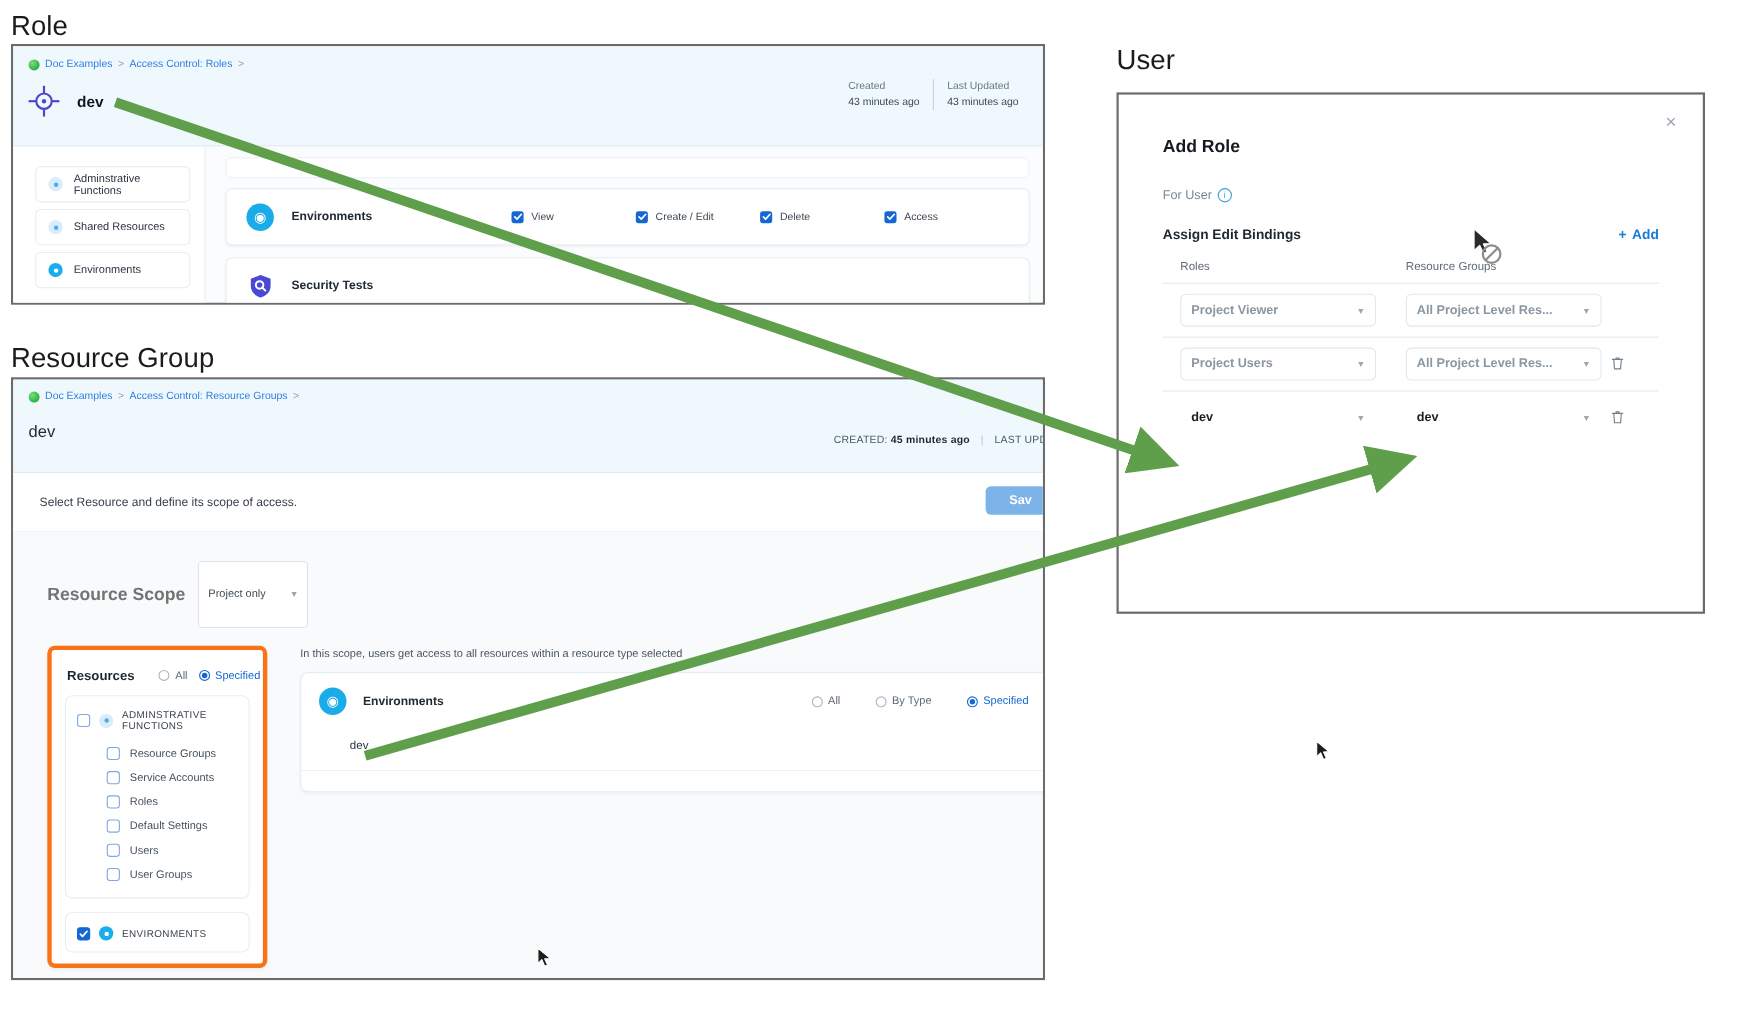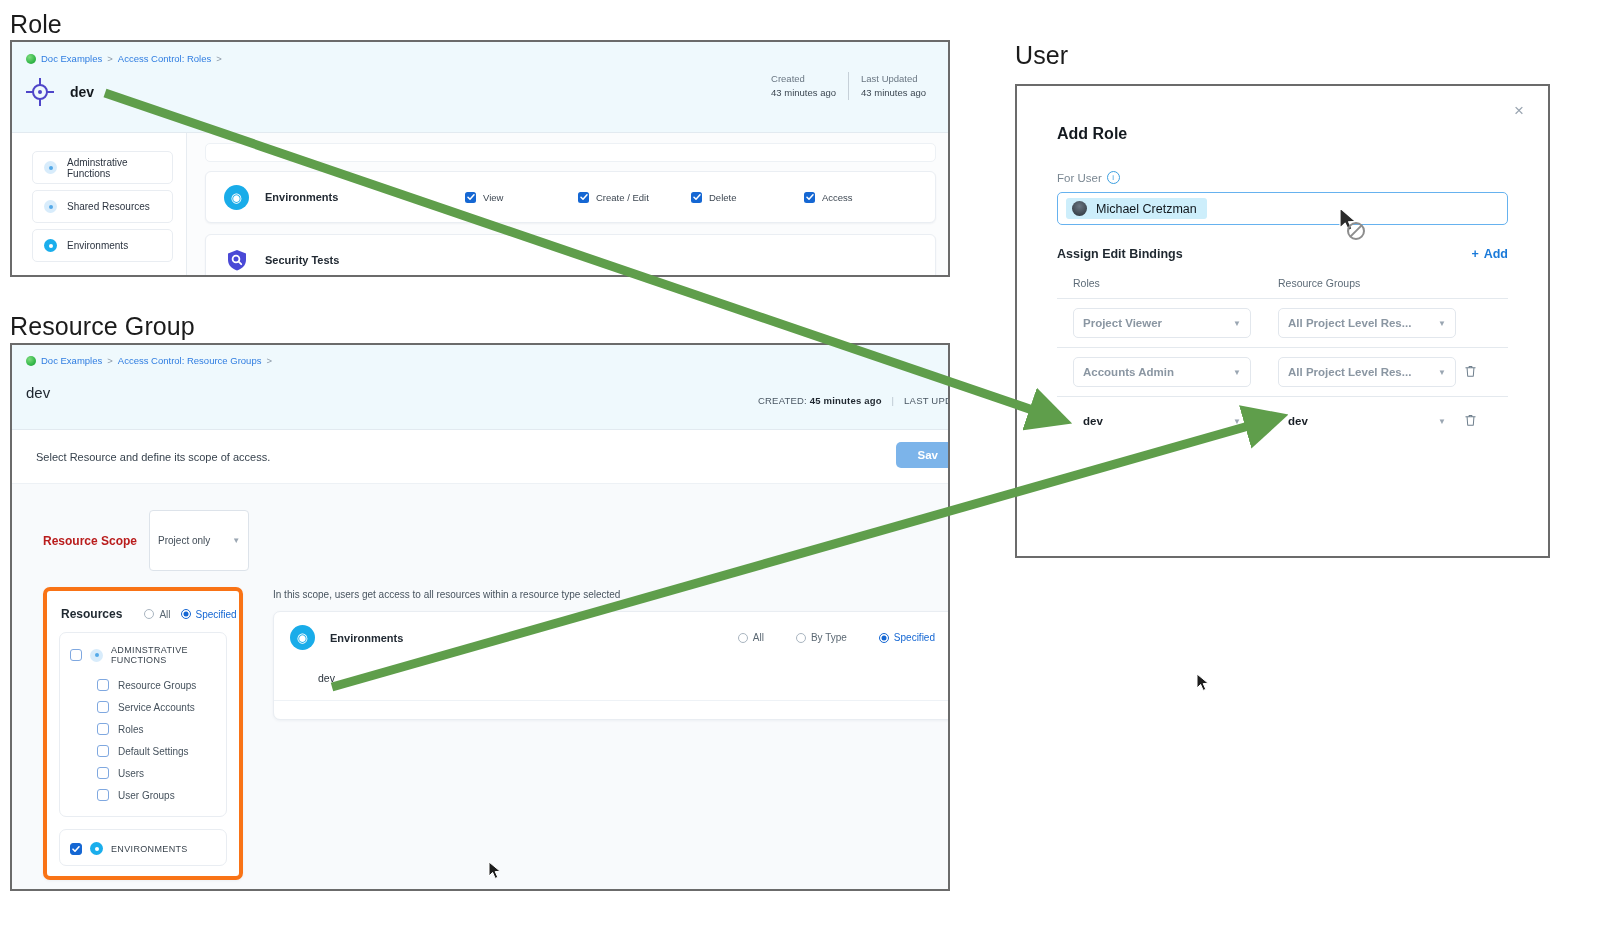--- a/index.html
+++ b/index.html
@@ -162,21 +162,21 @@
   .save-btn {
     position:absolute; right:-12px; top:12px;
     background:#7cb4ea; color:#ffffff; font-size:11.5px; font-weight:600;
     padding: 7px 22px; border-radius:5px; border:none;
   }
 
   .rg-body { background:#f8fafc; height: 406px; box-sizing:border-box; padding: 16px 0 0 0; position:relative; }
   .scope-row {
     display:flex; align-items:center; gap:12px; padding: 10px 0 16px 31px;
   }
-  .scope-label { font-size:12px; font-weight:700; color:#b91c1c; }
+  .scope-label { font-size:16px; font-weight:700; color:#737373; }
   .select-box {
     background:#ffffff; border:1px solid #dde3ea; border-radius:4px;
     height:23px; display:flex; align-items:center; justify-content:space-between;
     padding: 18px 8px; font-size:10px; color:#414c57; min-width:82px; gap:16px;
   }
   .caret { color:#9aa6b2; font-size:8px; }
 
   .rg-cols { display:flex; padding: 0 0 0 31px; gap: 18px; }
   .resources-card {
     width: 200px; background:#ffffff; border:4px solid #f97316; border-radius:7px;
@@ -522,26 +522,20 @@
   <div class="panel" id="user-panel">
     <div class="dlg">
       <div class="dlg-close">×</div>
       <div class="dlg-title">Add Role</div>
 
       <div class="dlg-label">
         <span>For User</span>
         <i class="info-i">i</i>
       </div>
 
-      <div class="user-field">
-        <span class="user-chip">
-          <span class="avatar"></span>
-          <span class="chip-name">Michael Cretzman</span>
-        </span>
-      </div>
 
       <div class="bind-head">
         <span class="bind-title">Assign Edit Bindings</span>
         <span class="add-link">
           <span>+</span>
           <span>Add</span>
         </span>
       </div>
 
       <div class="bind-table">
@@ -560,21 +554,21 @@
           <span class="bind-select">
             <span>All Project Level Res...</span>
             <span class="caret">▼</span>
           </span>
           <span class="trash"></span>
         </div>
 
         <div class="bind-row">
           <span class="bind-cell-a">
             <span class="bind-select">
-              <span>Accounts Admin</span>
+              <span>Project Users</span>
               <span class="caret">▼</span>
             </span>
           </span>
           <span class="bind-select">
             <span>All Project Level Res...</span>
             <span class="caret">▼</span>
           </span>
           <span class="trash">
             <svg width="13" height="14" viewBox="0 0 14 15">
                 <path d="M2 4 h10 M5.5 4 V2.6 h3 V4 M3.3 4 l.7 9.2 h6 l.7-9.2" fill="none" stroke="#70808e" stroke-width="1.1" stroke-linecap="round" stroke-linejoin="round"></path>

